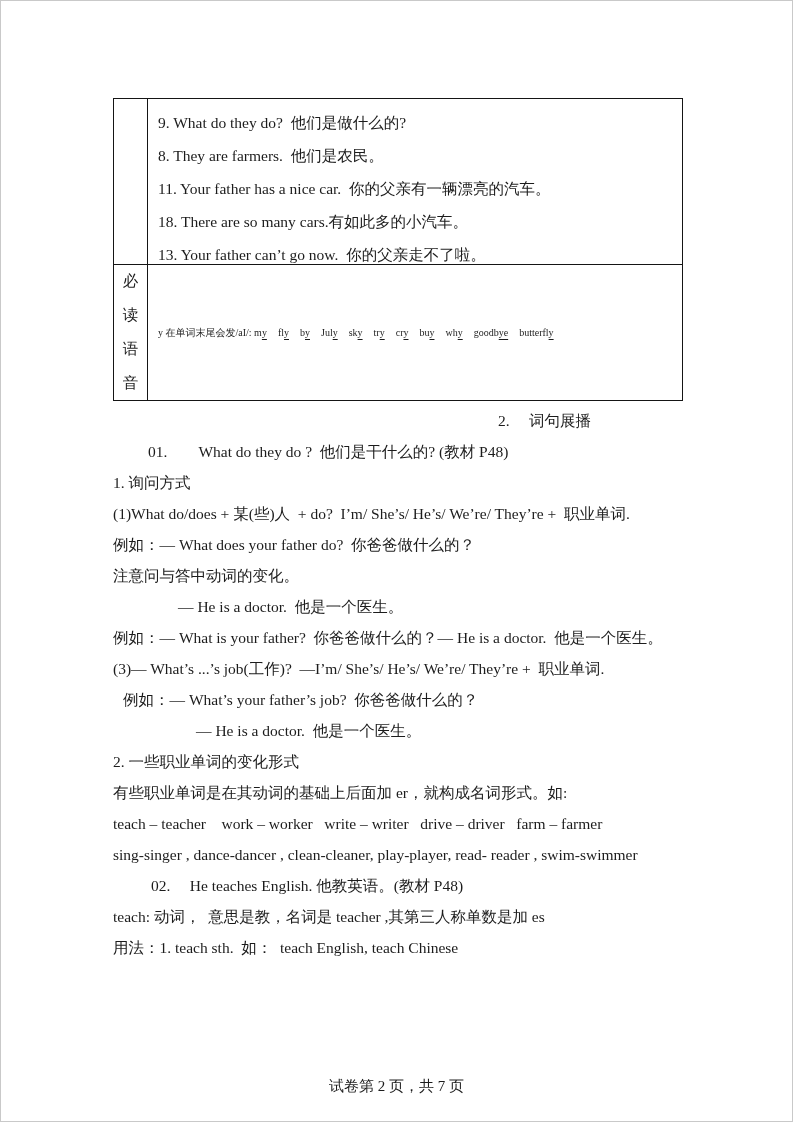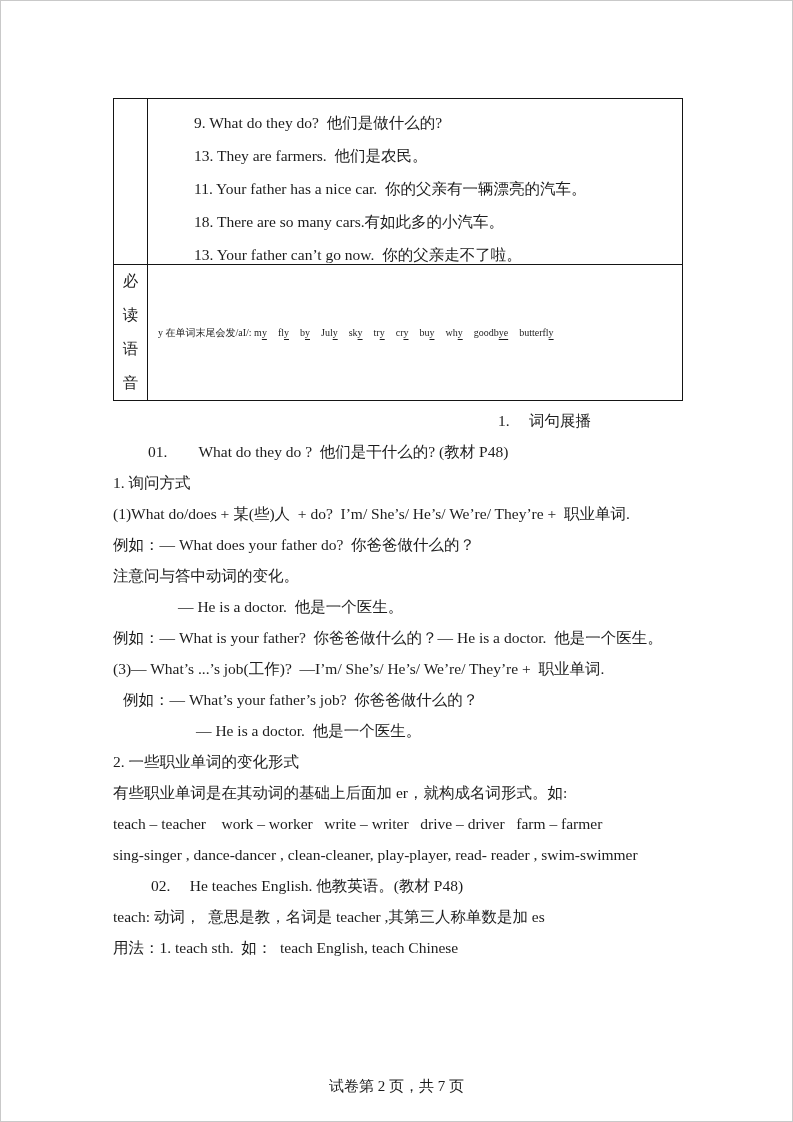--- a/index.html
+++ b/index.html
@@ -17,21 +17,21 @@
   
   table.grid {
     position:absolute; left:112px; top:97px;
     width:570px; border-collapse:collapse; table-layout:fixed;
   }
   table.grid td { border:1.5px solid #151515; vertical-align:top; padding:0; }
   td.label-col { width:33px; }
   td.content-col { }
   .sentences-cell-inner { padding:7px 4px 6px 10px; height:152px; }
   .tline {
-    font-size:15.5px; line-height:33px; white-space:pre-wrap;margin-left:36px;
+    font-size:15.5px; line-height:33px; white-space:pre-wrap;
   }
   .vlabel {
     height:135px; display:flex; flex-direction:column;
     justify-content:space-around; align-items:center;
     font-size:15.5px;
   }
   .phonics-cell-inner {
     height:135px; display:flex; align-items:center;
     padding-left:10px; font-size:10px; white-space:pre-wrap;
   }
@@ -60,21 +60,21 @@
 
 <div class="page">
 
   <table class="grid">
     <tbody>
         <tr>
       <td class="label-col"></td>
       <td class="content-col">
         <div class="sentences-cell-inner">
           <div class="tline">9. What do they do?  他们是做什么的?</div>
-          <div class="tline">13. They are farmers.  他们是农民。</div>
+          <div class="tline">8. They are farmers.  他们是农民。</div>
           <div class="tline">11. Your father has a nice car.  你的父亲有一辆漂亮的汽车。</div>
           <div class="tline">18. There are so many cars.有如此多的小汽车。</div>
           <div class="tline">13. Your father can’t go now.  你的父亲走不了啦。</div>
         </div>
       </td>
     </tr>
     <tr>
       <td class="label-col">
         <div class="vlabel">
           <span>必</span>
@@ -86,21 +86,21 @@
       <td class="content-col">
         <div class="phonics-cell-inner">
           <span>y 在单词末尾会发/aI/: </span><span id="phonics-words"><span class="pword">m<span class="uline">y</span></span><span class="pword">fl<span class="uline">y</span></span><span class="pword">b<span class="uline">y</span></span><span class="pword">Jul<span class="uline">y</span></span><span class="pword">sk<span class="uline">y</span></span><span class="pword">tr<span class="uline">y</span></span><span class="pword">cr<span class="uline">y</span></span><span class="pword">bu<span class="uline">y</span></span><span class="pword">wh<span class="uline">y</span></span><span class="pword">goodb<span class="uline">ye</span></span><span class="pword">butterfl<span class="uline">y</span></span></span>
         </div>
       </td>
     </tr>
   </tbody>
     </table>
 
   <div class="bodytext">
-    <div class="line ind-heading">1.　 词句展播</div>
+    <div class="line ind-heading">2.　 词句展播</div>
     <div class="line ind-num01">01.　　What do they do ?  他们是干什么的? (教材 P48)</div>
     <div class="line">1. 询问方式</div>
     <div class="line">(1)What do/does + 某(些)人  + do?  I’m/ She’s/ He’s/ We’re/ They’re +  职业单词.</div>
     <div class="line">例如：— What does your father do?  你爸爸做什么的？</div>
     <div class="line">注意问与答中动词的变化。</div>
     <div class="line ind-dash1">— He is a doctor.  他是一个医生。</div>
     <div class="line">例如：— What is your father?  你爸爸做什么的？— He is a doctor.  他是一个医生。</div>
     <div class="line">(3)— What’s ...’s job(工作)?  —I’m/ She’s/ He’s/ We’re/ They’re +  职业单词.</div>
     <div class="line ind-ex3">例如：— What’s your father’s job?  你爸爸做什么的？</div>
     <div class="line ind-dash2">— He is a doctor.  他是一个医生。</div>

